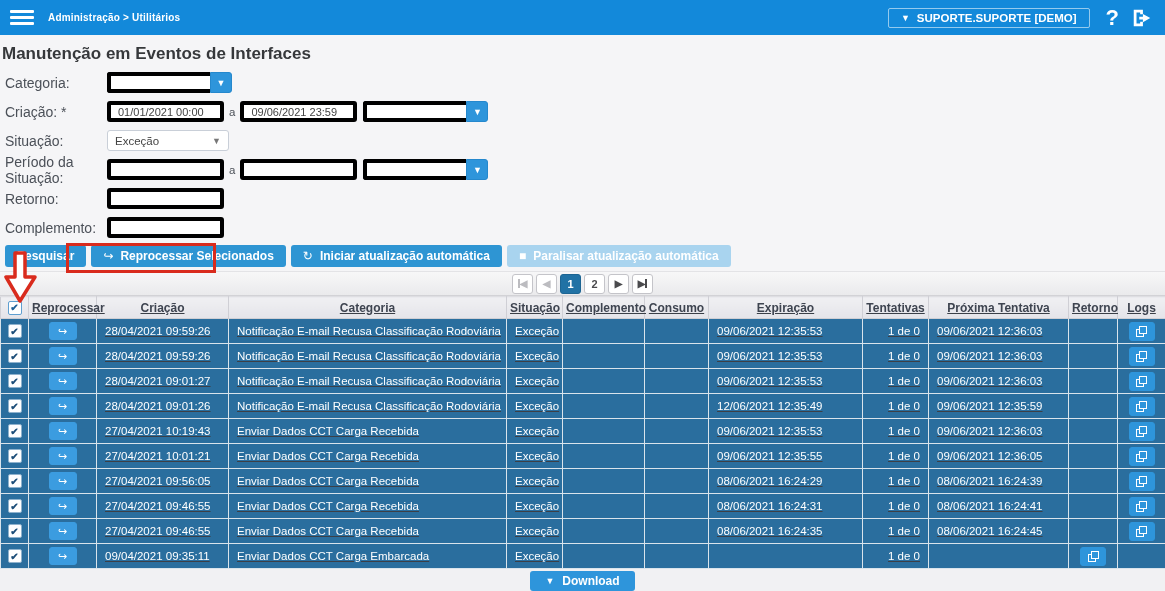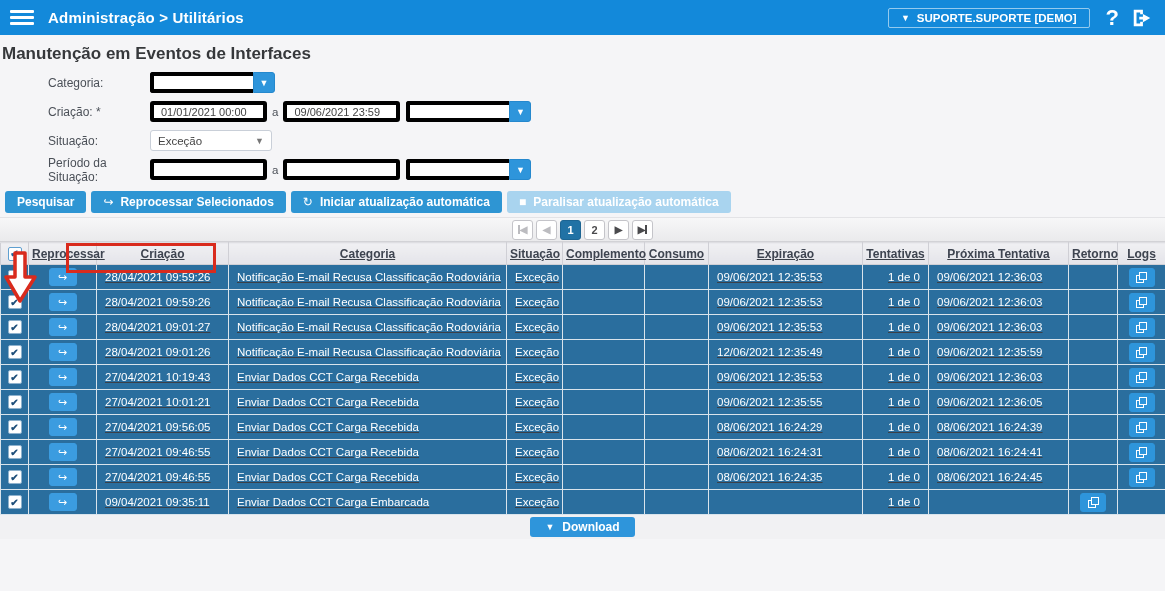--- a/index.html
+++ b/index.html
@@ -10,39 +10,39 @@
     position:relative;
     color:#3b4048;
   }
   
   .topbar{
     height:35px; background:#1389da; display:flex; align-items:center;
     padding:0 12px 0 10px; color:#fff;
   }
   .hamburger{ width:24px; cursor:pointer; display:flex; flex-direction:column; gap:3px; }
   .hamburger span{ display:block; height:3px; background:#fff; border-radius:1px; }
-  .breadcrumb{ margin-left:14px; font-size:15px; font-weight:700; letter-spacing:.2px; cursor:pointer; }
+  .breadcrumb{ margin-left:14px; font-size:10px; font-weight:700; letter-spacing:.2px; cursor:pointer; }
   .topbar .spacer{ flex:1; }
   .user-btn{
     display:flex; align-items:center; gap:7px; border:1px solid rgba(255,255,255,.55);
     border-radius:2px; padding:3px 12px; font-size:11.5px; font-weight:700;
     background:transparent; color:#fff; cursor:pointer;
   }
   .user-btn .caret{ font-size:9px; }
   .help-btn{
     margin-left:16px; font-size:22px; font-weight:700; color:#fff; background:none;
     border:none; cursor:pointer; line-height:1;
   }
   .logout-btn{ margin-left:12px; background:none; border:none; cursor:pointer; line-height:0; }
   
   .page-title{ font-size:17px; color:#36383b; padding:9px 10px 6px 2px; }
   
   .form{ padding:2px 0 0 5px; }
   .form-row{ display:flex; align-items:center; height:21px; margin-bottom:8px; }
-  .form-row label{ width:102px; font-size:12px; color:#4b5058; flex:0 0 102px;margin-left:43px; }
+  .form-row label{ width:102px; font-size:14px; color:#4b5058; flex:0 0 102px; }
   .txt{
     height:21px; border:4px solid #000000; border-radius:3px; background:#fff;
     font-family:"Liberation Sans",sans-serif; font-size:11px; color:#444; padding:0 7px; width:117px;
   }
   .combo{ display:flex; }
   .combo .txt{ border-radius:3px 0 0 3px; border-right:none; width:103px; }
   .combo-btn{
     width:22px; height:21px; background:#2e95db; border:1px solid #2588cd;
     border-radius:0 3px 3px 0; color:#fff; font-size:9px; cursor:pointer;
   }
@@ -188,21 +188,29 @@
     <label>Período da Situação:</label>
     <input class="txt" value="" style="">
     <span class="sep-a">a</span>
     <input class="txt" value="" style="">
     <div class="combo" style="margin-left:6px">
       <input class="txt" value="" style="">
       <button class="combo-btn"><span>▼</span></button>
     </div>
   </div>
 
-
+  <div class="form-row">
+    <label>Retorno:</label>
+    <input class="txt" value="" style="">
+  </div>
+
+  <div class="form-row" style="margin-bottom:4px">
+    <label>Complemento:</label>
+    <input class="txt" value="" style="">
+  </div>
 
 </div>
 
 <div class="toolbar">
   <button class="btn">
     <span>Pesquisar</span>
   </button>
   <button class="btn">
     <span class="ic">↪</span>
     <span>Reprocessar Selecionados</span>

